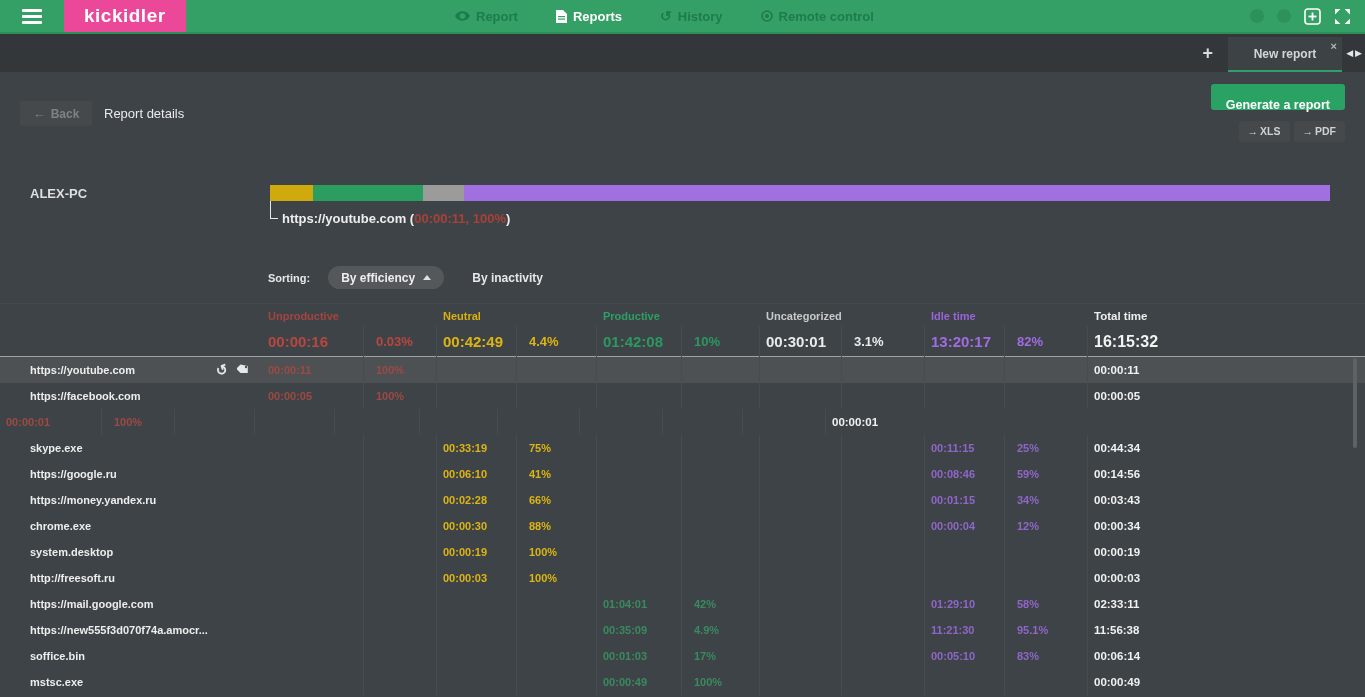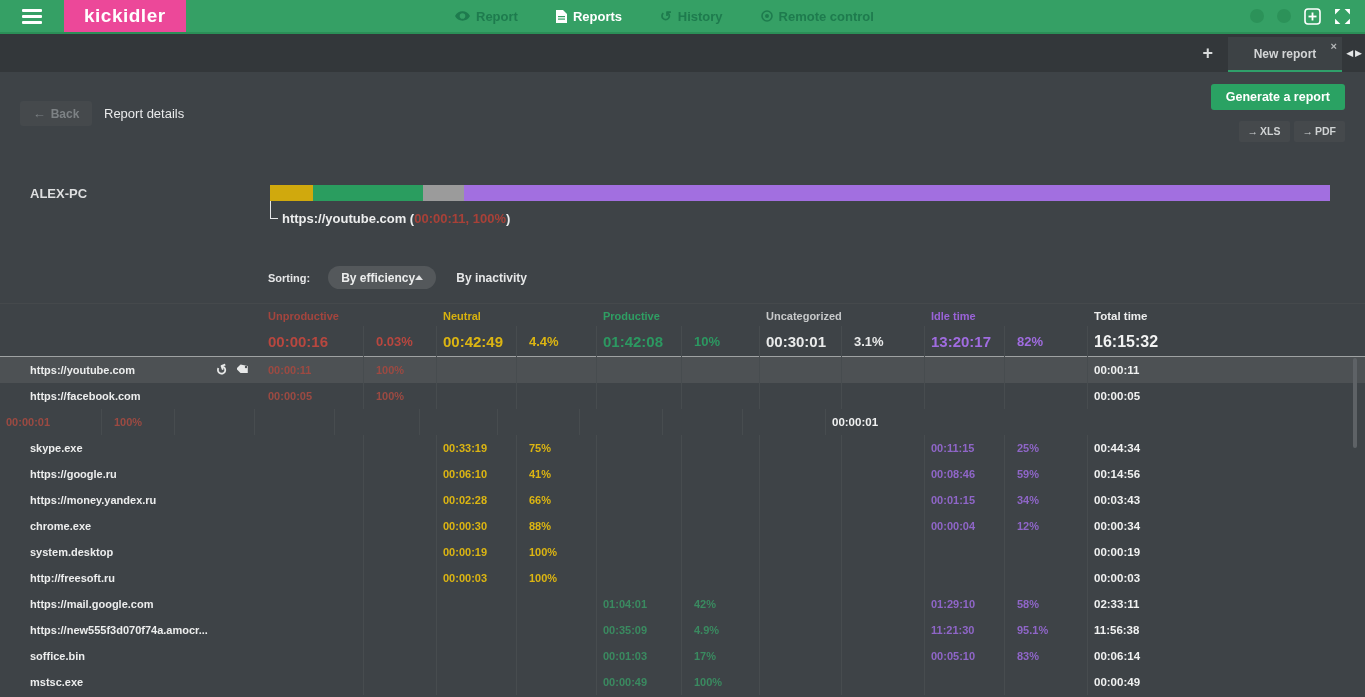--- a/index.html
+++ b/index.html
@@ -31,40 +31,40 @@
   .tab-plus { position:absolute; right:152px; top:0; height:100%; display:flex; align-items:center; color:#d9dbdc; font-size:18px; font-weight:bold; cursor:pointer; }
   .tab { position:absolute; right:23px; top:3px; height:35px; width:114px; background:#3d4245; border-bottom:2px solid #2fa06a; color:#d3d5d6; font-size:12px; font-weight:bold; display:flex; align-items:center; justify-content:center; cursor:pointer; }
   .tab-close { position:absolute; top:4px; right:5px; font-size:11px; color:#b4b7b8; line-height:1; cursor:pointer; }
   .tab-arrows { position:absolute; right:3px; top:0; height:100%; display:flex; align-items:center; gap:2px; color:#e4e6e7; font-size:9px; }
   .tab-arrows span { cursor:pointer; }
 
   
   .back-btn { position:absolute; left:20px; top:101px; width:72px; height:25px; background:#45494c; border-radius:3px; color:#7d8285; font-size:12px; font-weight:bold; display:flex; align-items:center; justify-content:center; gap:5px; cursor:pointer; }
   .back-btn::before { content:"\2190"; font-size:13px; }
   .page-title { position:absolute; left:104px; top:106px; color:#e9eaeb; font-size:13px; }
-  .generate-btn { position:absolute; right:20px; top:84px; height:26px; padding:0 15px; background:#2aa263; border-radius:3px; color:#fff; font-size:12.5px; font-weight:bold; line-height:26px; cursor:pointer; }
+  .generate-btn { position:absolute; right:20px; top:84px; height:26px; padding:8px 15px; background:#2aa263; border-radius:3px; color:#fff; font-size:12.5px; font-weight:bold; line-height:26px; cursor:pointer; }
   .export-btns { position:absolute; right:20px; top:121px; display:flex; gap:4px; }
   .export-btn { height:21px; padding:0 9px; background:#45494c; border-radius:2px; color:#cfd2d3; font-size:10.5px; font-weight:bold; line-height:21px; cursor:pointer; }
   .export-btn::before { content:"\2192"; margin-right:2px; }
 
   
   .machine-label { position:absolute; left:30px; top:186px; color:#dedfe0; font-size:13px; font-weight:bold; }
   .stacked-bar { position:absolute; left:270px; top:185px; width:1060px; height:16px; display:flex; }
   .stacked-bar .seg { height:100%; }
   .callout { position:absolute; left:270px; top:201px; display:flex; align-items:flex-end; }
   .callout-elbow { width:8px; height:18px; border-left:1px solid #e6e7e8; border-bottom:1px solid #e6e7e8; }
   .callout-text { font-size:13px; font-weight:bold; color:#eceded; margin-left:4px; position:relative; top:7px; }
   .callout-text .val { color:#a84138; }
 
   
   .sorting { position:absolute; left:268px; top:266px; display:flex; align-items:center; font-weight:bold; }
   .sorting-label { color:#e6e7e8; font-size:11px; }
-  .sort-pill { margin-left:18px; background:#54585b; border-radius:12px; height:23px; padding:0 13px; display:flex; align-items:center; gap:0; color:#eceded; font-size:12px; cursor:pointer; }
+  .sort-pill { margin-left:18px; background:#54585b; border-radius:12px; height:23px; padding:0 13px; display:flex; align-items:center; gap:8px; color:#eceded; font-size:12px; cursor:pointer; }
   .tri-up { width:0; height:0; border-left:4px solid transparent; border-right:4px solid transparent; border-bottom:5px solid #dfe0e1; }
-  .sort-alt { margin-left:20px; color:#e6e7e8; font-size:12px; cursor:pointer; }
+  .sort-alt { margin-left:28px; color:#e6e7e8; font-size:12px; cursor:pointer; }
 
   
   .report-table { position:absolute; left:0; right:0; top:303px; }
   .thead { border-top:1px solid #45494c; height:53px; }
   .thead-labels { display:flex; padding-top:6px; height:22px; font-size:11px; font-weight:bold; }
   .hl { padding-left:6px; }
   .hl-name { width:262px; }
   .hl-unprod { width:175px; color:#a4453e; }
   .hl-neutral { width:160px; color:#d8b20e; }
   .hl-prod { width:163px; color:#2f9e63; }

